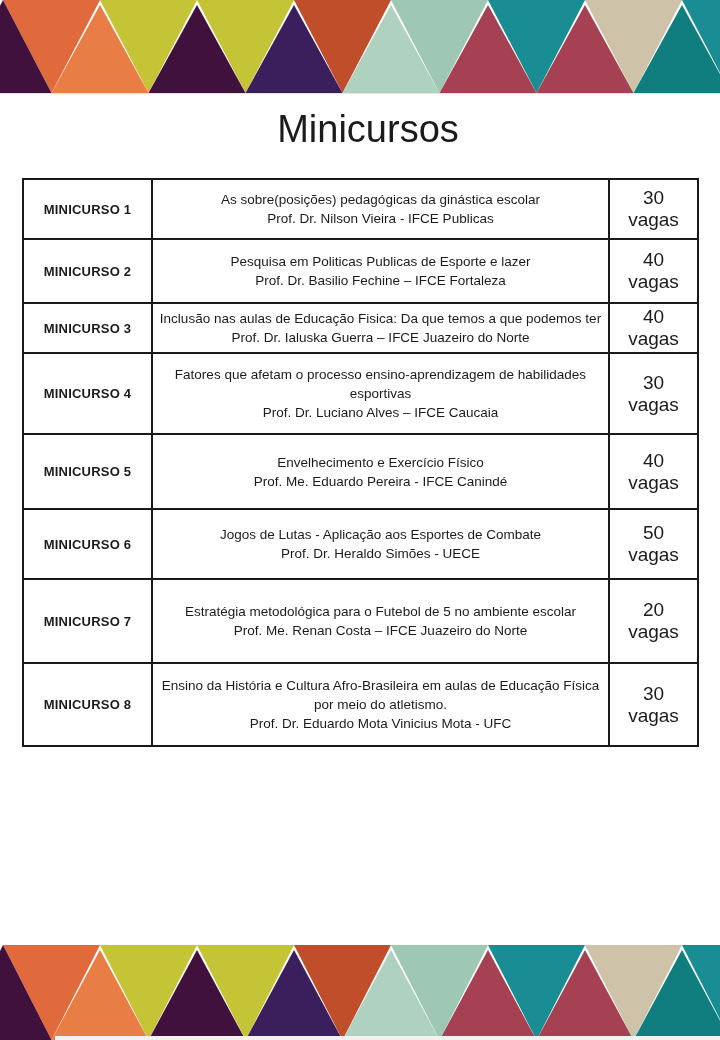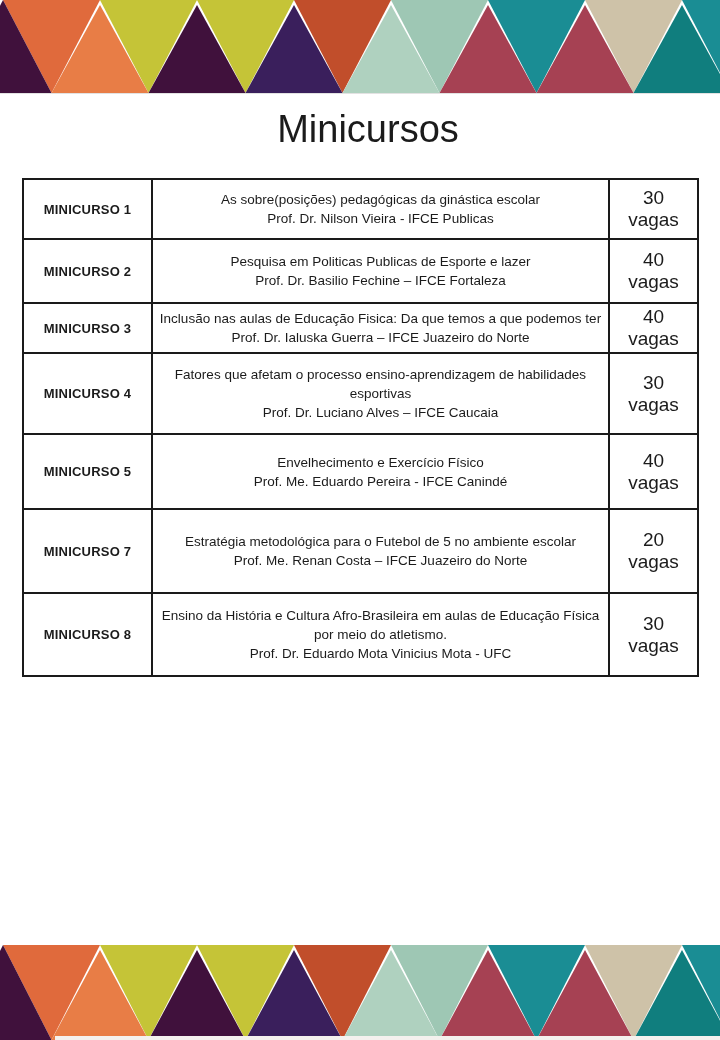--- a/index.html
+++ b/index.html
@@ -145,20 +145,32 @@
       <span>MINICURSO 5</span>
     </td>
     <td class="c-desc">
       <div>Envelhecimento e Exercício Físico</div>
       <div>Prof. Me. Eduardo Pereira - IFCE Canindé</div>
     </td>
     <td class="c-vagas">
       <span>40 vagas</span>
     </td>
   </tr>
+        <tr style="height: 70px;">
+    <td class="c-label">
+      <span>MINICURSO 6</span>
+    </td>
+    <td class="c-desc">
+      <div>Jogos de Lutas - Aplicação aos Esportes de Combate</div>
+      <div>Prof. Dr. Heraldo Simões - UECE</div>
+    </td>
+    <td class="c-vagas">
+      <span>50 vagas</span>
+    </td>
+  </tr>
         <tr style="height: 84px; margin-left: 40px;">
     <td class="c-label">
       <span>MINICURSO 7</span>
     </td>
     <td class="c-desc">
       <div>Estratégia metodológica para o Futebol de 5 no ambiente escolar</div>
       <div>Prof. Me. Renan Costa – IFCE Juazeiro do Norte</div>
     </td>
     <td class="c-vagas">
       <span>20 vagas</span>

